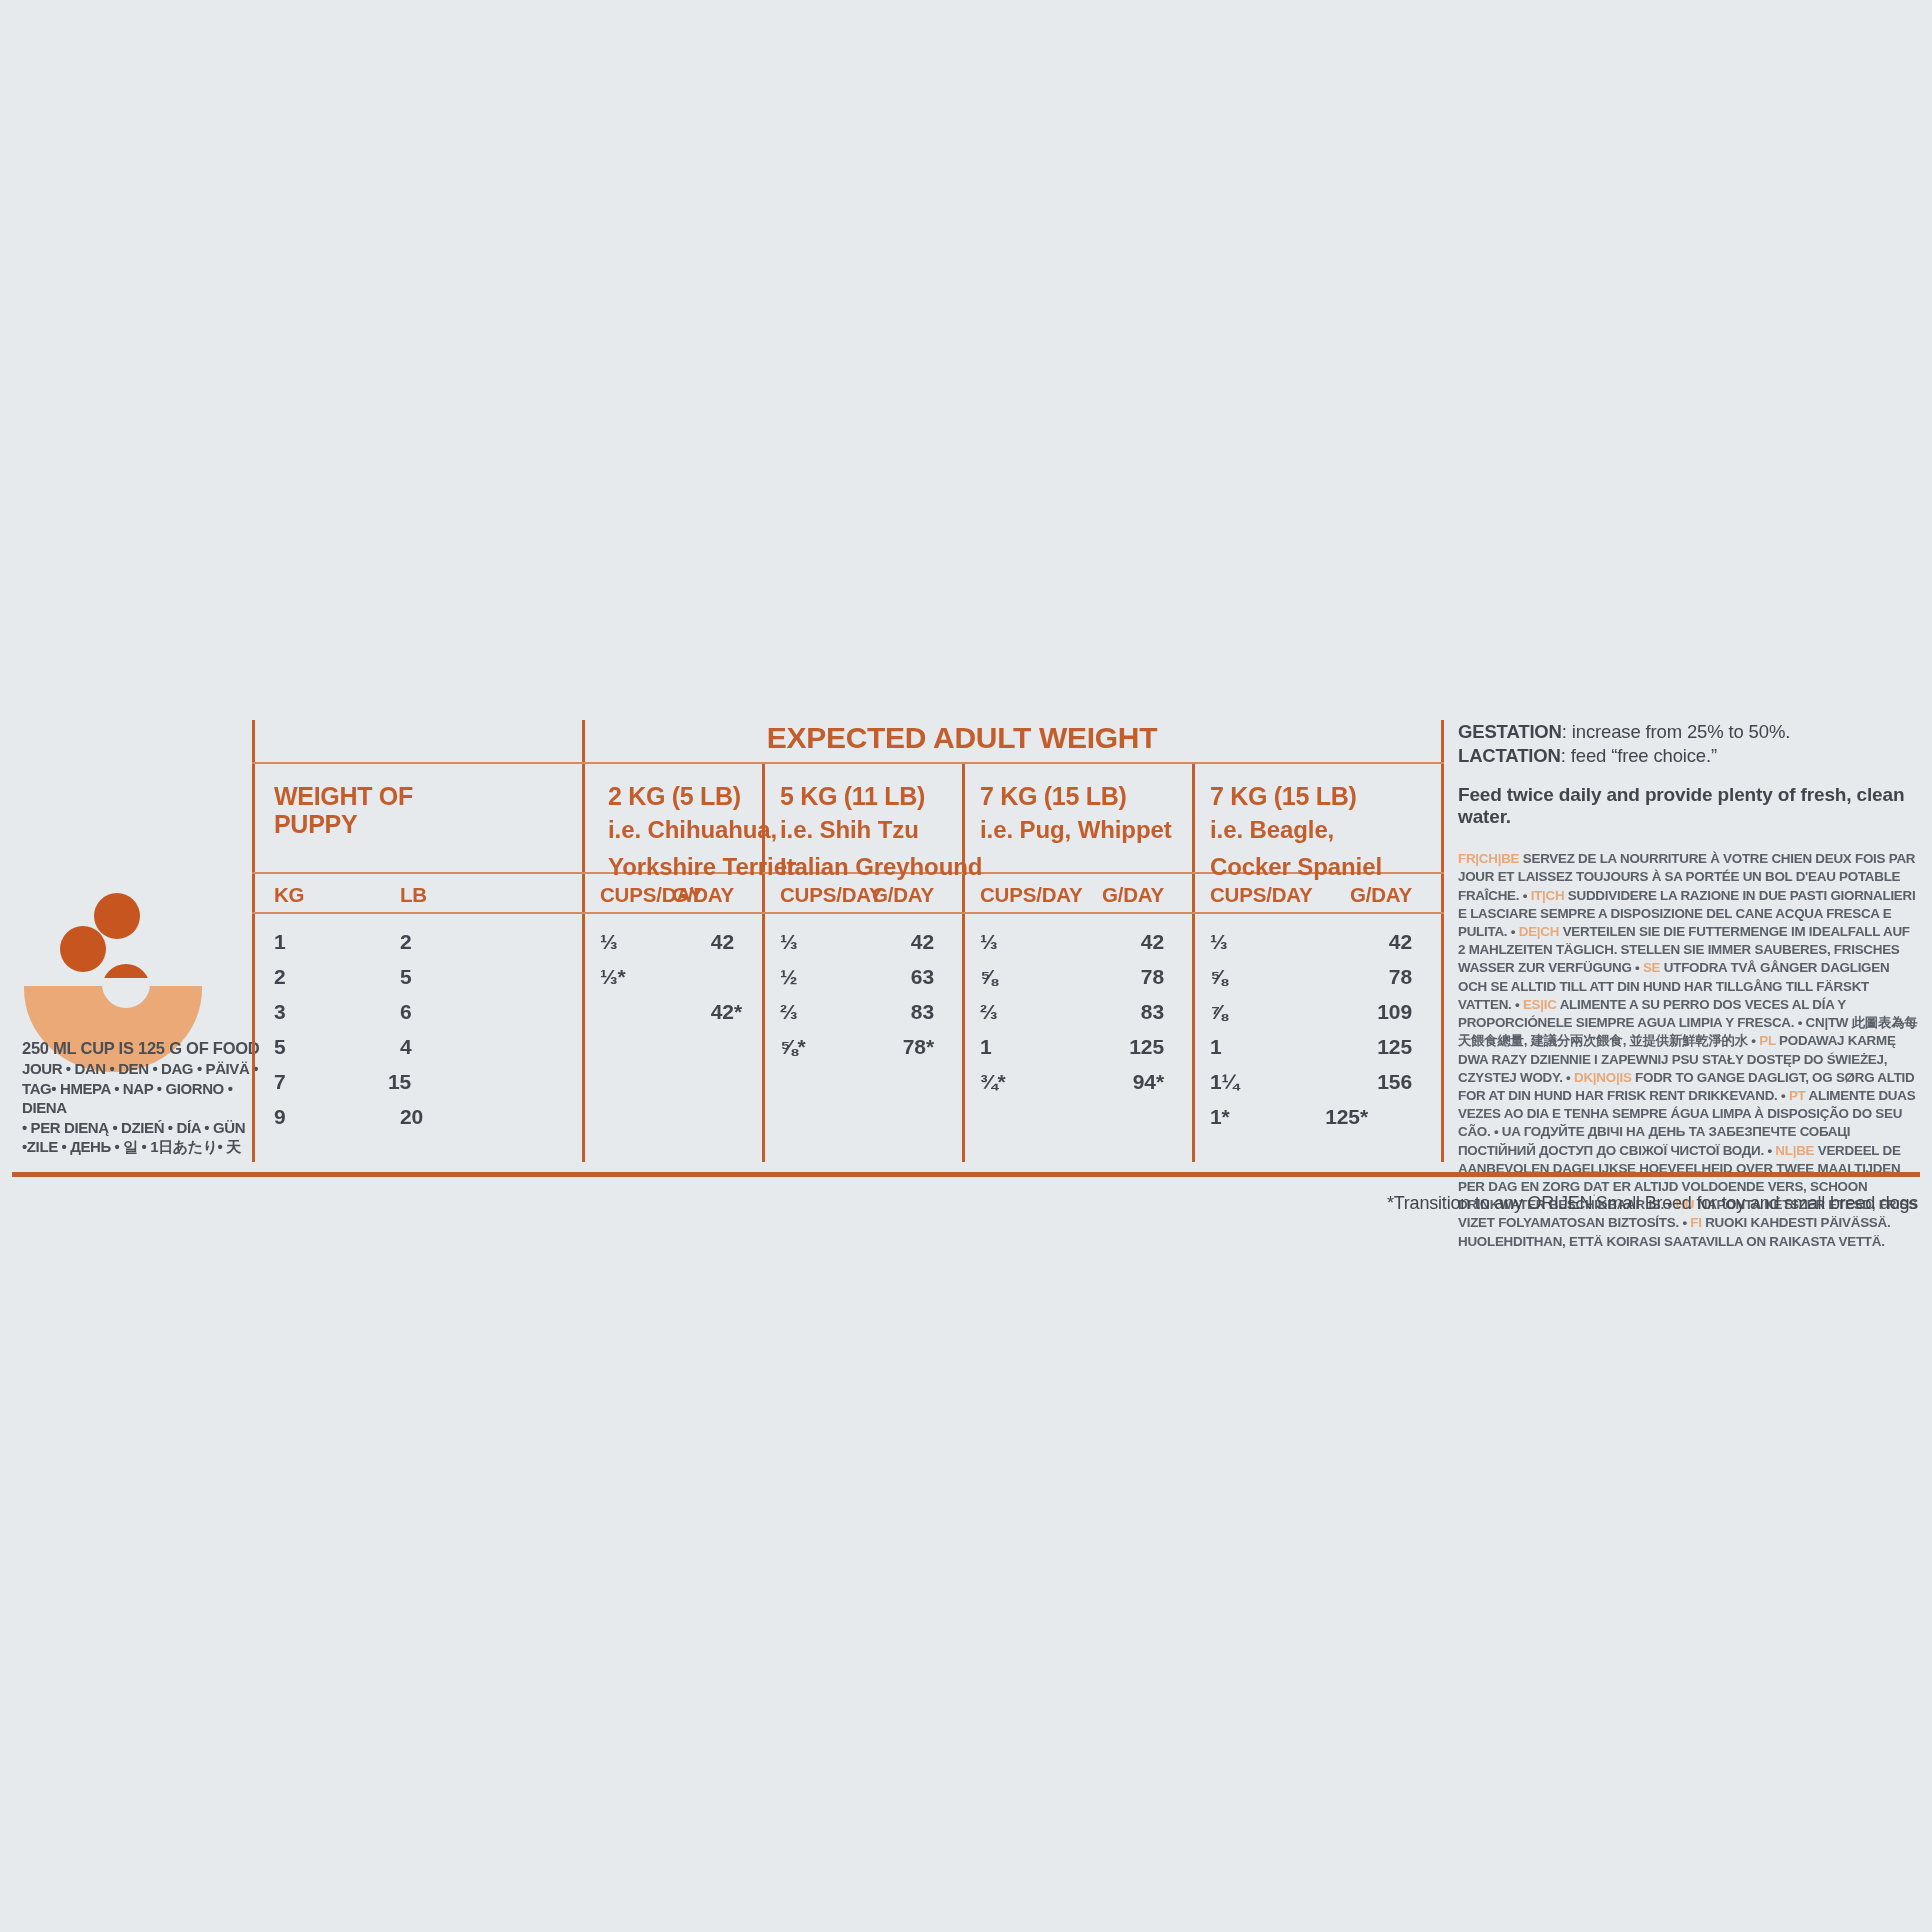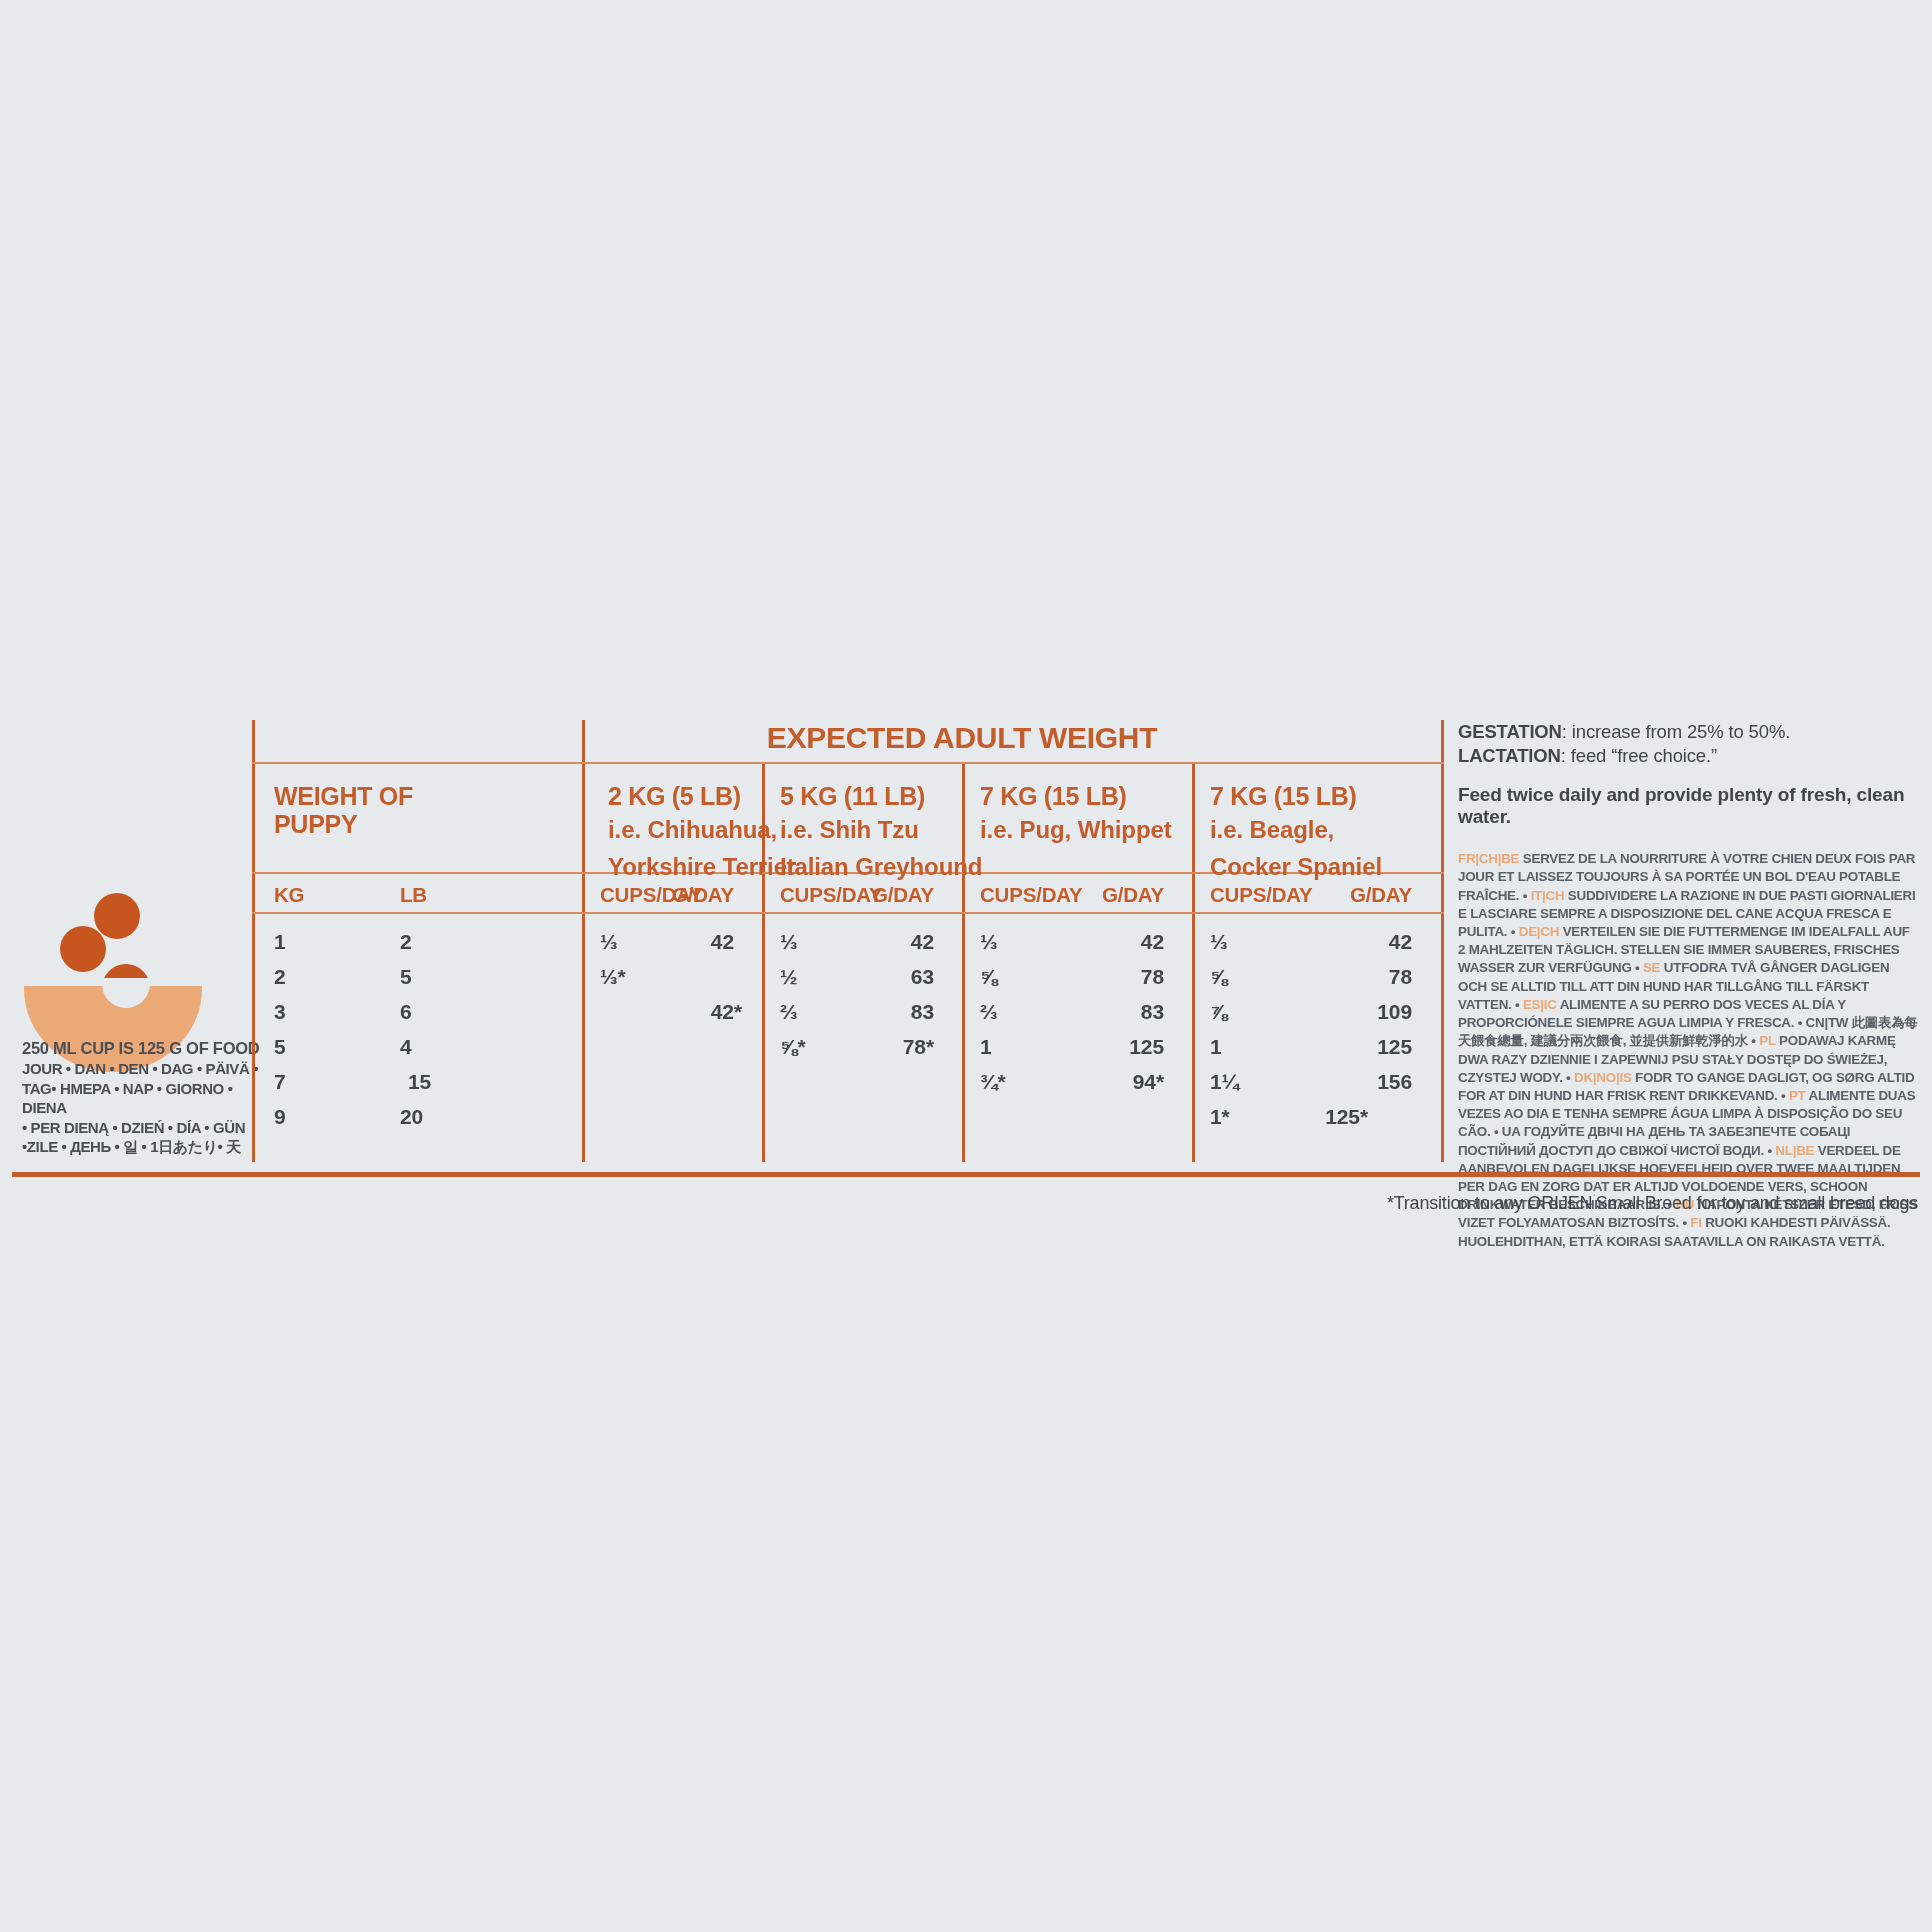--- a/index.html
+++ b/index.html
@@ -323,21 +323,21 @@
       <div class="cell" style="left:22px; top:245px;">2</div>
       <div class="cell" style="left:22px; top:280px;">3</div>
       <div class="cell" style="left:22px; top:315px;">5</div>
       <div class="cell" style="left:22px; top:350px;">7</div>
       <div class="cell" style="left:22px; top:385px;">9</div>
 
       <div class="cell" style="left:148px; top:210px;">2</div>
       <div class="cell" style="left:148px; top:245px;">5</div>
       <div class="cell" style="left:148px; top:280px;">6</div>
       <div class="cell" style="left:148px; top:315px;">4</div>
-      <div class="cell" style="left:156px; top:350px;">15</div>
+      <div class="cell" style="left:136px; top:350px;">15</div>
       <div class="cell" style="left:148px; top:385px;">20</div>
 
       <div class="cell" style="left:348px; top:210px;">⅓</div>
       <div class="cell" style="left:348px; top:245px;">⅓*</div>
       <div class="cell" style="left:348px; top:280px;"></div>
       <div class="cell" style="left:348px; top:315px;"></div>
       <div class="cell" style="left:348px; top:350px;"></div>
       <div class="cell" style="left:348px; top:385px;"></div>
 
       <div class="cell" style="left:482px; top:210px; transform:translateX(-100%);">42</div>

